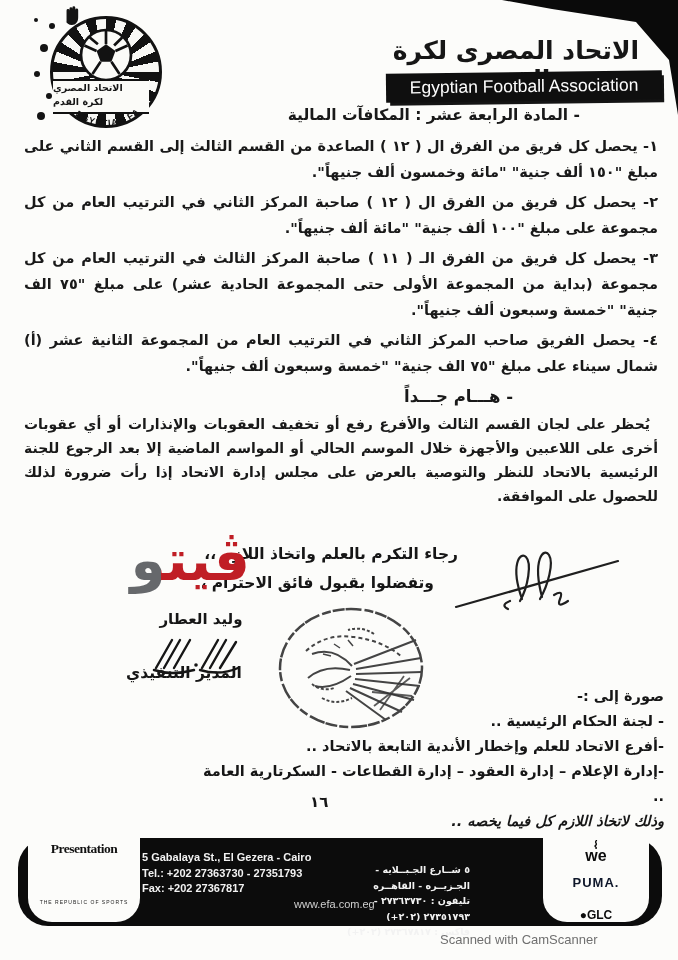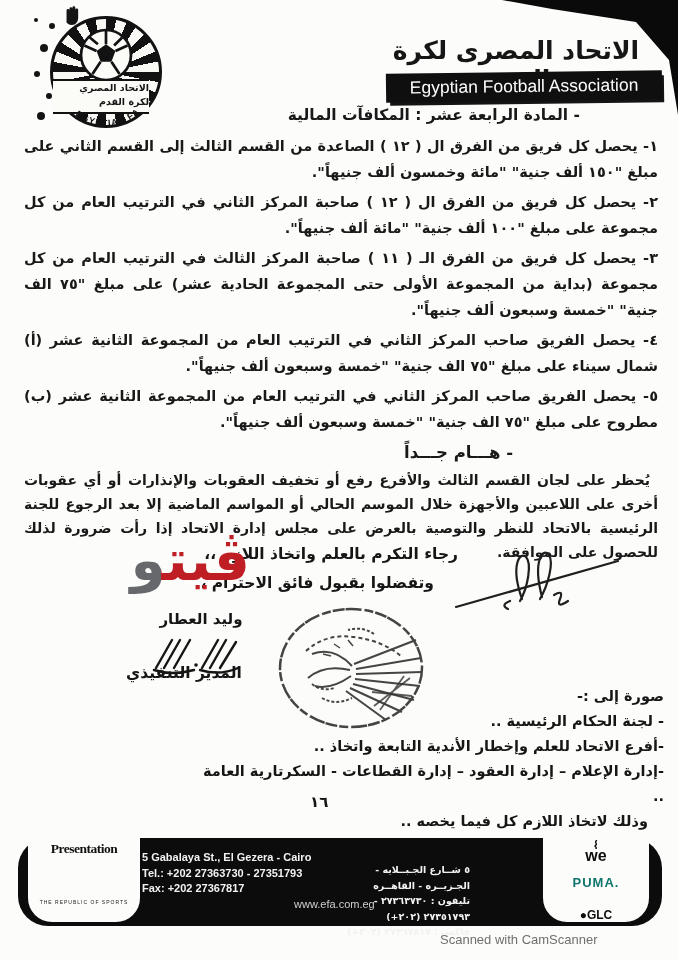--- a/index.html
+++ b/index.html
@@ -8,21 +8,21 @@
   
   .corner-svg{position:absolute;top:0;right:0;}
   .specks{position:absolute;left:34px;top:18px;width:4px;height:4px;border-radius:50%;background:#141414;
     box-shadow:8px 28px 0 2px #141414,1px 54px 0 1px #141414,13px 76px 0 1px #141414,5px 96px 0 2px #141414,16px 6px 0 1px #141414;}
   
   .emblem{position:absolute;left:50px;top:16px;width:112px;height:112px;}
   .emblem-ring{position:absolute;inset:0;border-radius:50%;border:3px solid #121212;
      background:repeating-conic-gradient(#121212 0 11deg,#f8f8f5 11deg 22.5deg);}
   .emblem-ball{position:absolute;left:29px;top:12px;}
   .emblem-band{position:absolute;left:3px;right:13px;top:63px;height:31px;background:#fbfbf8;
-     border-top:2px solid #121212;border-bottom:2px solid #121212;text-align:right;
+     border-top:2px solid #121212;border-bottom:2px solid #121212;text-align:left;
      font-size:9.5px;font-weight:bold;line-height:14px;direction:rtl;z-index:2;}
   .emblem-arc{position:absolute;left:6px;top:88px;z-index:3;}
   
   .hdr-ar{position:absolute;top:36px;right:22px;width:280px;text-align:center;direction:rtl;
      font-size:25px;font-weight:bold;letter-spacing:-1px;}
   .hdr-en{position:absolute;top:72px;left:386px;width:276px;height:29px;background:#0f0f0f;
      transform:rotate(-0.7deg);box-shadow:3px 4px 0 -1px #141414;display:flex;align-items:center;justify-content:center;}
   .hdr-en span{color:#fdfdfd;font-family:"Liberation Sans",sans-serif;font-size:17.5px;}
   
   .doc-body{position:absolute;top:106px;left:24px;right:20px;direction:rtl;font-weight:bold;color:#191919;}
@@ -44,37 +44,37 @@
   .signer-name{position:absolute;left:158px;top:610px;width:86px;text-align:center;font-size:15px;
       font-weight:bold;direction:rtl;z-index:6;}
   .name-sig{position:absolute;left:150px;top:634px;}
   .signer-title{position:absolute;left:126px;top:664px;width:116px;text-align:center;font-size:15.5px;
       font-weight:bold;direction:rtl;}
   .stamp{position:absolute;left:276px;top:606px;opacity:.88;}
   .scratch{position:absolute;left:370px;top:672px;opacity:.8;}
   
   .copies{position:absolute;top:684px;right:14px;width:470px;direction:rtl;font-weight:bold;
       font-size:14.5px;line-height:25px;text-align:right;}
-  .copies .note{margin-right:16px;}
+  .copies .note{font-style:italic;}
   .pagenum{position:absolute;left:310px;top:793px;font-size:15px;font-weight:bold;}
   
   .footer-bar{position:absolute;left:18px;top:838px;width:644px;height:88px;background:#0c0c0c;border-radius:30px;}
   .notch{position:absolute;top:0;background:#fcfcfa;border-radius:0 0 24px 24px;display:flex;
      flex-direction:column;align-items:center;justify-content:flex-start;}
   .notch-left{left:10px;width:112px;height:84px;gap:42px;}
   .notch-right{left:525px;width:106px;height:84px;}
   .sp-pres{font-family:"Liberation Serif",serif;font-weight:bold;font-size:13.5px;color:#111;margin-top:3px;letter-spacing:-0.5px;}
   .sp-tag{font-family:"Liberation Sans",sans-serif;font-size:5px;color:#222;letter-spacing:1px;}
   .sp-egyptair{font-family:"Liberation Sans",sans-serif;font-style:italic;font-weight:bold;font-size:9px;
      color:#111;margin-top:12px;letter-spacing:1px;}
   .sp-tiger{font-family:"Liberation Sans",sans-serif;font-weight:bold;font-size:14px;color:#fff;
      transform:skewX(-8deg);margin-top:4px;letter-spacing:1px;
      text-shadow:-1px -1px 0 #111,1px -1px 0 #111,-1px 1px 0 #111,1px 1px 0 #111,0 2px 0 #111;}
   .sp-we{font-family:"Liberation Sans",sans-serif;font-weight:bold;font-size:16px;color:#0c0c0c;line-height:14px;}
-  .sp-puma{font-family:"Liberation Sans",sans-serif;font-weight:bold;font-size:13px;color:#0f766e;margin-top:12px;letter-spacing:1px;}
+  .sp-puma{font-family:"Liberation Sans",sans-serif;font-weight:bold;font-size:13px;color:#0f172a;margin-top:12px;letter-spacing:1px;}
   .sp-glc{font-family:"Liberation Sans",sans-serif;font-weight:bold;font-size:12px;color:#0c0c0c;margin-top:18px;}
   .addr-en{position:absolute;left:124px;top:12px;color:#f2f2f2;font-family:"Liberation Sans",sans-serif;
      font-size:11px;font-weight:bold;line-height:15.5px;}
   .website{position:absolute;left:276px;top:60px;color:#cfcfcf;font-family:"Liberation Sans",sans-serif;font-size:11px;}
   .addr-ar{position:absolute;left:312px;top:24px;width:140px;color:#f2f2f2;direction:rtl;text-align:right;
      font-size:9.5px;font-weight:bold;line-height:15.5px;}
   .camscan{position:absolute;left:440px;top:932px;color:#6f6f6f;font-family:"Liberation Sans",sans-serif;font-size:13px;}
 </style>
 </head>
 <body>
@@ -109,21 +109,20 @@
   <div class="hdr-en">
     <span>Egyptian Football Association</span>
   </div>
 
   <div class="doc-body">
     <p class="sec-heading">-   المادة الرابعة عشر : المكافآت المالية</p>
     <p class="item">١- يحصل كل فريق من الفرق ال ( ١٢ ) الصاعدة من القسم الثالث إلى القسم الثاني على مبلغ "١٥٠ ألف جنية" "مائة وخمسون ألف جنيهاً".</p>
     <p class="item">٢- يحصل كل فريق من الفرق ال ( ١٢ ) صاحبة المركز الثاني في الترتيب العام من كل مجموعة على مبلغ "١٠٠ ألف جنية" "مائة ألف جنيهاً".</p>
     <p class="item">٣- يحصل كل فريق من الفرق الـ ( ١١ ) صاحبة المركز الثالث في الترتيب العام من كل مجموعة (بداية من المجموعة الأولى حتى المجموعة الحادية عشر) على مبلغ "٧٥ الف جنية" "خمسة وسبعون ألف جنيهاً".</p>
     <p class="item">٤- يحصل الفريق صاحب المركز الثاني في الترتيب العام من المجموعة الثانية عشر (أ) شمال سيناء على مبلغ "٧٥ الف جنية" "خمسة وسبعون ألف جنيهاً".</p>
-    <p class="item">٥- يحصل الفريق صاحب المركز الثاني في الترتيب العام من المجموعة الثانية عشر (ب) مطروح على مبلغ "٧٥ الف جنية" "خمسة وسبعون ألف جنيهاً".</p>
     <p class="imp-heading">-   هـــام جـــداً</p>
     <p class="imp-body">يُحظر على لجان القسم الثالث والأفرع رفع أو تخفيف العقوبات والإنذارات أو أي عقوبات أخرى على اللاعبين والأجهزة خلال الموسم الحالي أو المواسم الماضية إلا بعد الرجوع للجنة الرئيسية بالاتحاد للنظر والتوصية بالعرض على مجلس إدارة الاتحاد إذا رأت ضرورة لذلك للحصول على الموافقة.</p>
   </div>
 
   <div class="closing-1">رجاء التكرم بالعلم واتخاذ اللازم ،،</div>
   <div class="closing-2">وتفضلوا بقبول فائق الاحترام ،</div>
 
   <svg class="hand-sig" width="175" height="70" viewBox="0 0 175 70">
     <g fill="none" stroke="#1f1f1f" stroke-width="2.2" stroke-linecap="round">
       <path d="M6 62 L168 16"></path>
@@ -163,21 +162,21 @@
   </svg>
   <svg class="scratch" width="46" height="42" viewBox="0 0 46 42">
     <g fill="none" stroke="#333" stroke-width="1.8">
       <path d="M4 34 L40 6 M10 38 L34 4 M2 20 L42 24"></path>
     </g>
   </svg>
 
   <div class="copies">
     <div>صورة إلى :-</div>
     <div>- لجنة الحكام الرئيسية ..</div>
-    <div>-أفرع الاتحاد للعلم وإخطار الأندية التابعة واتخاذ ..</div>
+    <div>-أفرع الاتحاد للعلم وإخطار الأندية التابعة بالاتحاد ..</div>
     <div>-إدارة الإعلام – إدارة العقود – إدارة القطاعات - السكرتارية العامة ..</div>
     <div class="note">وذلك لاتخاذ اللازم كل فيما يخصه ..</div>
   </div>
 
   <div class="pagenum">١٦</div>
 
   <div class="footer-bar">
     <div class="notch notch-left">
       <div class="sp-pres">Presentation</div>
       <div class="sp-tag">THE REPUBLIC OF SPORTS</div>

